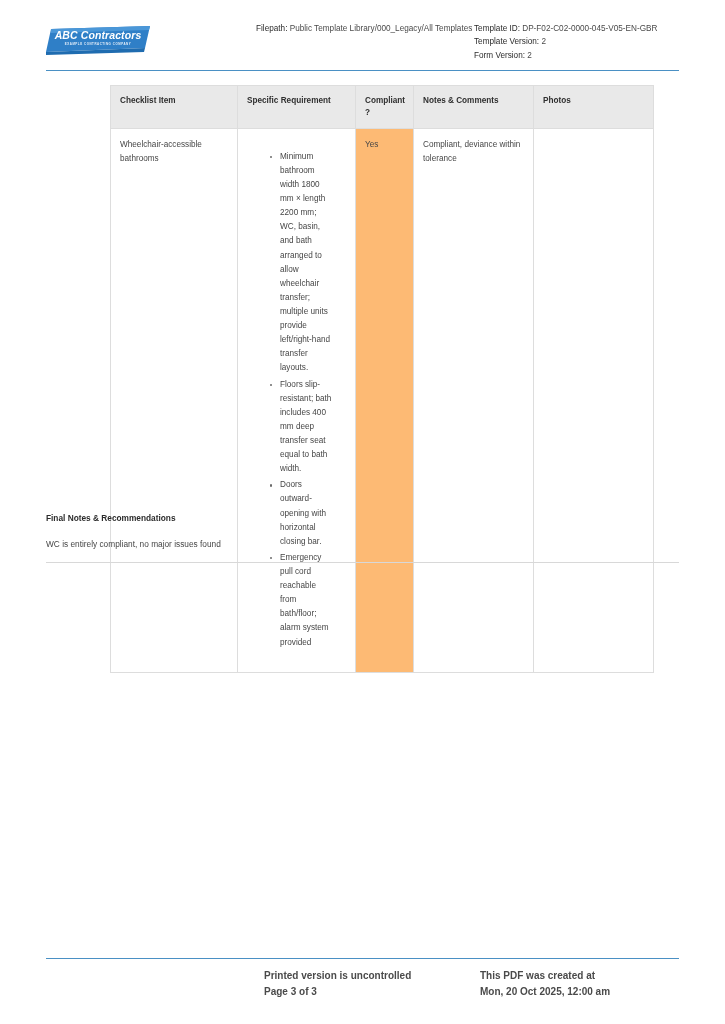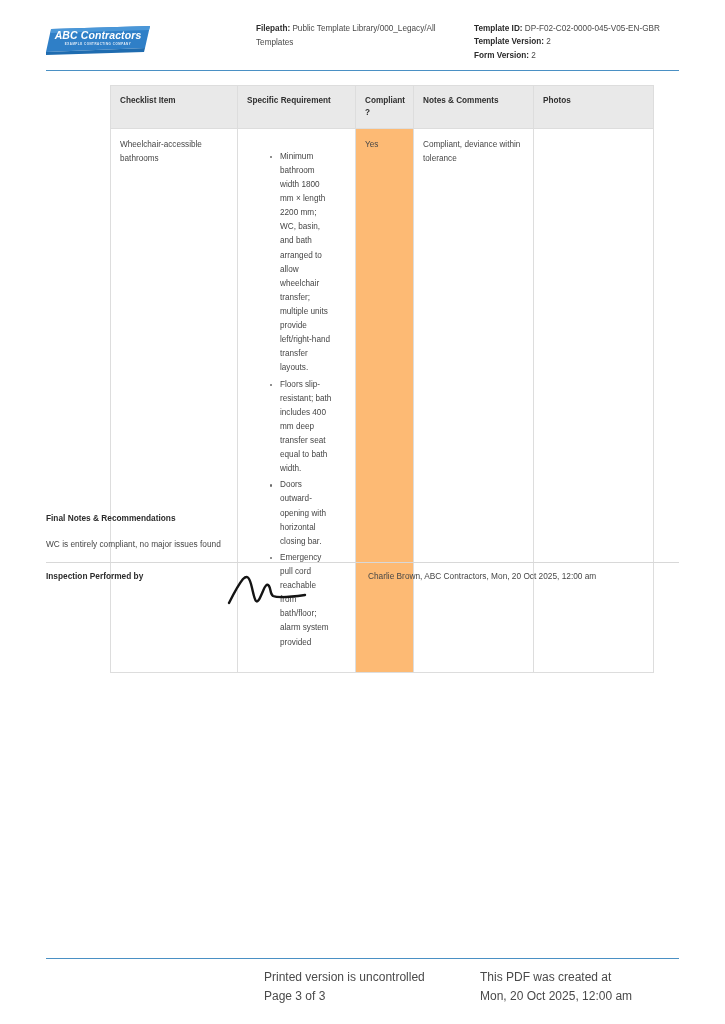--- a/index.html
+++ b/index.html
@@ -75,21 +75,21 @@
     color: #4a4a4a;
     padding-top: 2px;
   }
   .hdr-col-right {
     flex: 1 1 auto;
     font-size: 8.2px;
     line-height: 1.62;
     color: #4a4a4a;
     padding-top: 2px;
   }
-  .lbl { font-weight: bold; color: #2b2b2b; }
+  .lbl { font-weight: normal; color: #2b2b2b; }
 
   .rule-top {
     position: absolute;
     left: 46px;
     right: 46px;
     top: 70px;
     height: 0;
     border-top: 1.4px solid #4a90c4;
   }
 
@@ -217,23 +217,24 @@
     top: 958px;
     height: 0;
     border-top: 1.4px solid #4a90c4;
   }
   .footer {
     position: absolute;
     left: 46px;
     right: 46px;
     top: 968px;
     display: flex;
-    font-size: 12px;
+    font-size: 10px;
     color: #4a4a4a;
     line-height: 1.6;
+    font-weight: bold;
   }
   .footer-left {
     flex: 0 0 216px;
     margin-left: 218px;
   }
   .footer-right {
     flex: 1 1 auto;
   }
 </style>
 </head>
@@ -315,29 +316,20 @@
     </table>
   </div>
 
   <div class="final-notes">
     <div class="final-notes-title">Final Notes &amp; Recommendations</div>
     <div class="final-notes-body">WC is entirely compliant, no major issues found</div>
   </div>
 
   <div class="rule-sig"></div>
 
-  <div class="sig-row">
-    <div class="sig-label">Inspection Performed by</div>
-    <div class="sig-img">
-      <svg width="110" height="40" viewBox="0 0 110 40">
-        <path d="M6 33 C 9 27, 15 15, 20 9 C 24 5, 26 7, 28 14 C 30 21, 31 29, 33 31 C 35 33, 37 28, 40 21 C 42 16, 44 13, 46 16 C 48 19, 47 24, 50 26 C 55 28, 68 27, 82 25" fill="none" stroke="#141414" stroke-width="2.4" stroke-linecap="round" stroke-linejoin="round"></path>
-      </svg>
-    </div>
-    <div class="sig-meta">Charlie Brown, ABC Contractors, Mon, 20 Oct 2025, 12:00 am</div>
-  </div>
 
   <div class="rule-bottom"></div>
   <div class="footer">
     <div class="footer-left">
       <div>Printed version is uncontrolled</div>
       <div>Page 3 of 3</div>
     </div>
     <div class="footer-right">
       <div>This PDF was created at</div>
       <div>Mon, 20 Oct 2025, 12:00 am</div>

